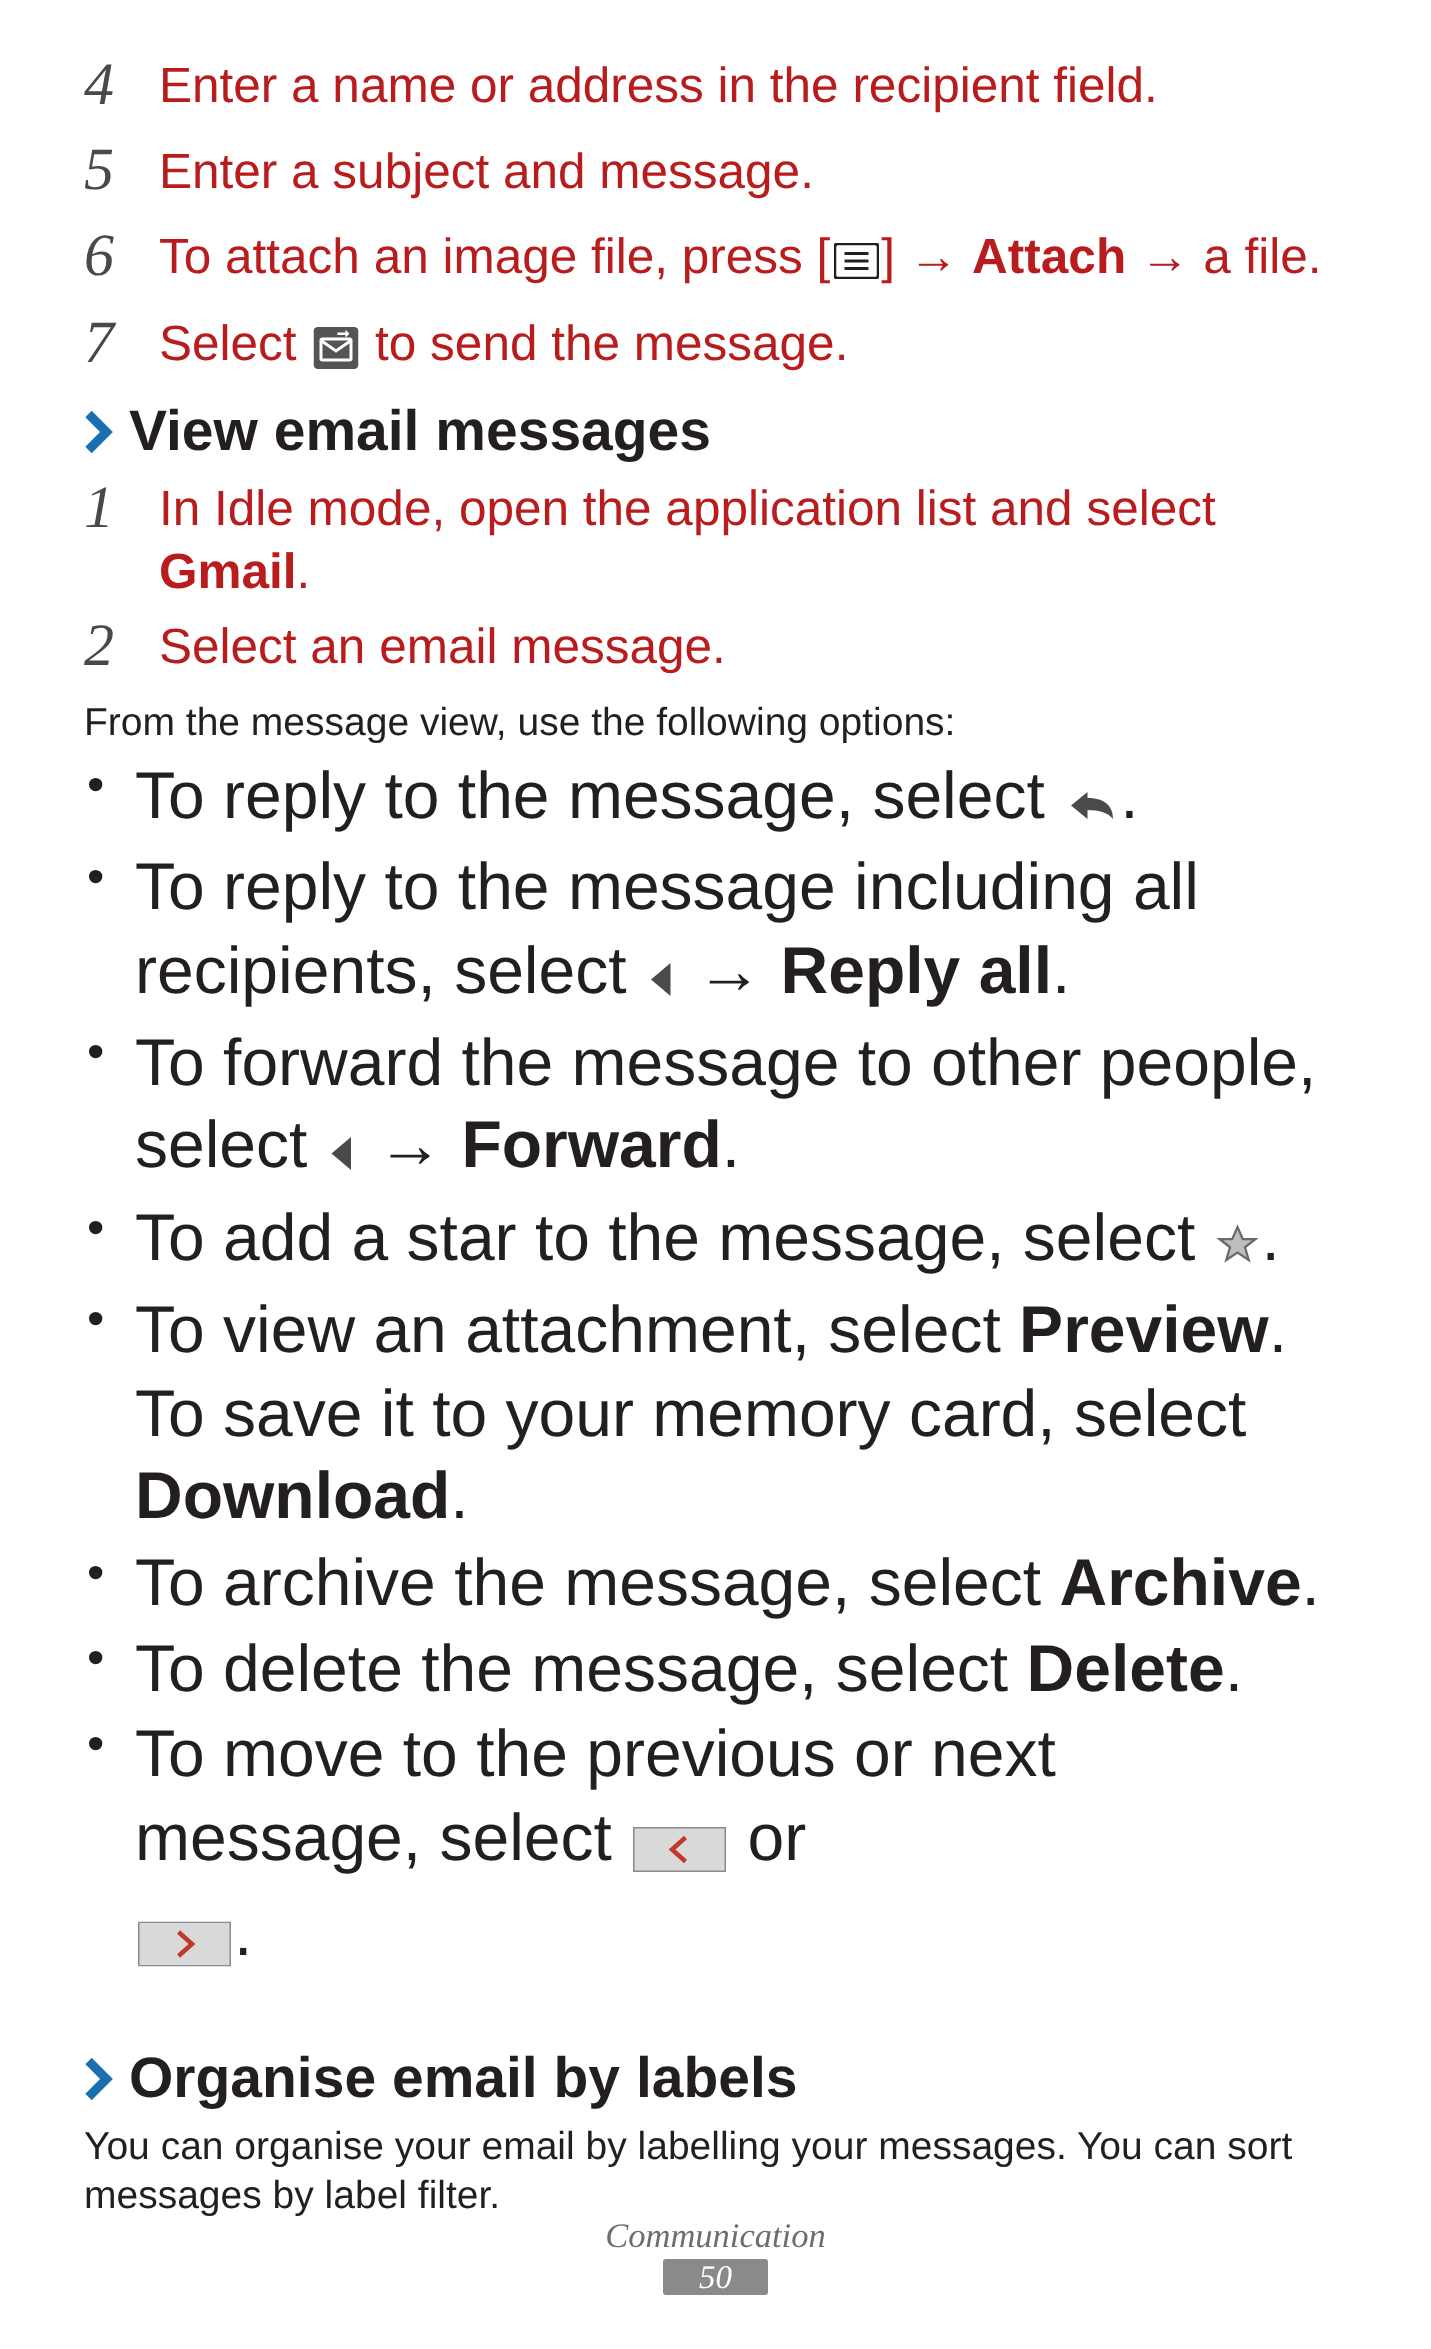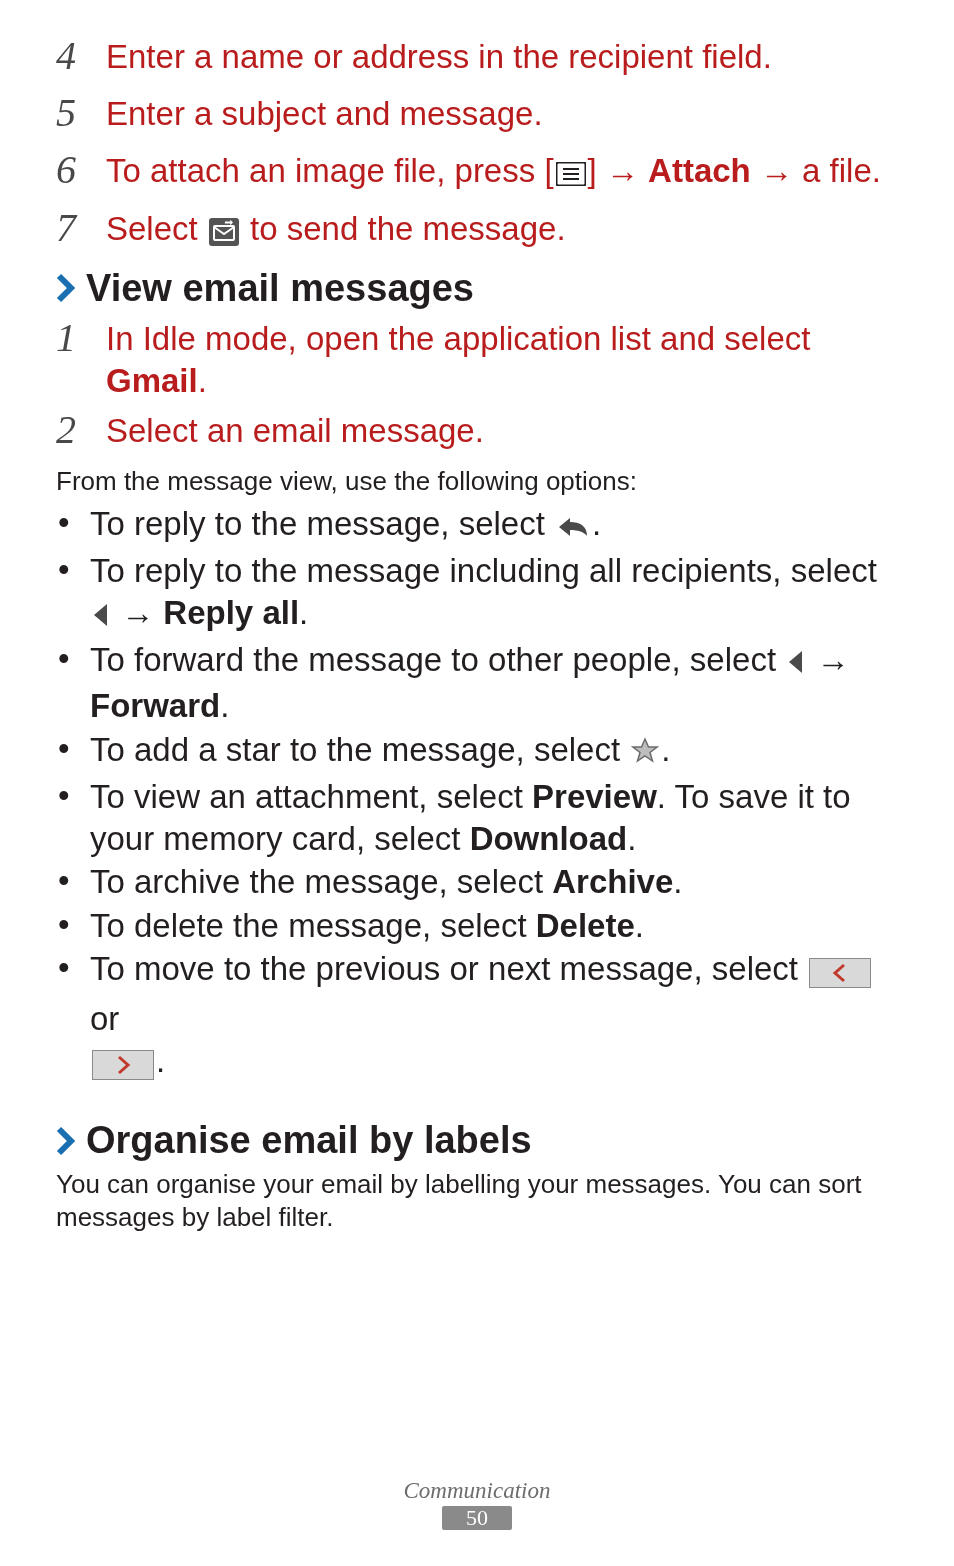--- a/index.html
+++ b/index.html
@@ -88,21 +88,21 @@
   .bullet {
     width: 32px;
     flex-shrink: 0;
     font-size: 33px;
     text-align: left;
     padding-left: 2px;
     position: relative;
     top: -1px;
   }
   .li-text {
-    font-size: 33px;
+    font-size: 44px;
     flex: 1;
   }
 
   .b { font-weight: 700; }
 
   .inline-icon {
     display: inline-block;
     vertical-align: -4px;
     margin: 0 2px;
   }
@@ -129,20 +129,21 @@
     font-style: italic;
     font-size: 23px;
     color: #6d6d6d;
     margin-bottom: 2px;
   }
   .page-badge {
     display: inline-block;
     background: #8a8a8a;
     color: #ffffff;
     font-size: 22px;
+    font-style: italic;
     font-family: Georgia, "Times New Roman", serif;
     padding: 0 24px;
     border-radius: 2px;
     line-height: 24px;
     height: 24px;
   }
 </style>
 </head>
 <body>
 
@@ -263,21 +264,21 @@
               <rect x="0.5" y="0.5" width="61" height="29" fill="#d9d9d9" stroke="#8a8a8a"></rect>
               <polyline points="35,7 26,15 35,23" fill="none" stroke="#c0392b" stroke-width="3"></polyline>
             </svg></span><span> or </span><br><span class="inline-icon-big"><svg width="62" height="30" viewBox="0 0 62 30">
               <rect x="0.5" y="0.5" width="61" height="29" fill="#d9d9d9" stroke="#8a8a8a"></rect>
               <polyline points="27,7 36,15 27,23" fill="none" stroke="#c0392b" stroke-width="3"></polyline>
             </svg></span><span>.</span>
       </span>
     </li>
   </ul>
 
-  <div class="section-head" style="margin-top:30px;">
+  <div class="section-head" style="margin-top:40px;">
     <span class="chev-blue">
       <svg width="20" height="30" viewBox="0 0 20 30">
           <polyline points="3,3 15,15 3,27" fill="none" stroke="#1a6fb0" stroke-width="6" stroke-linecap="butt" stroke-linejoin="miter"></polyline>
         </svg>
     </span>
     <span class="section-title">Organise email by labels</span>
   </div>
   <p class="para" style="margin-top:0;">You can organise your email by labelling your messages. You can sort messages by label filter.</p>
 
   <div class="footer">

